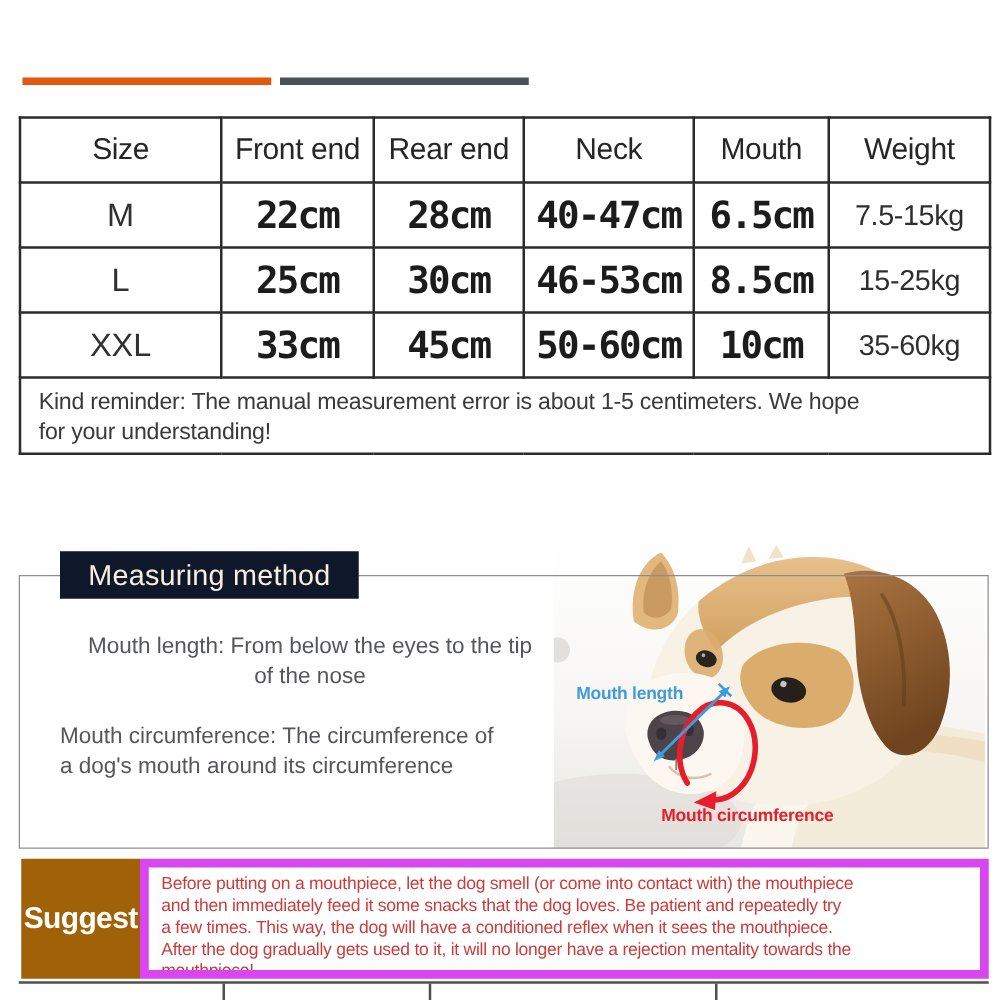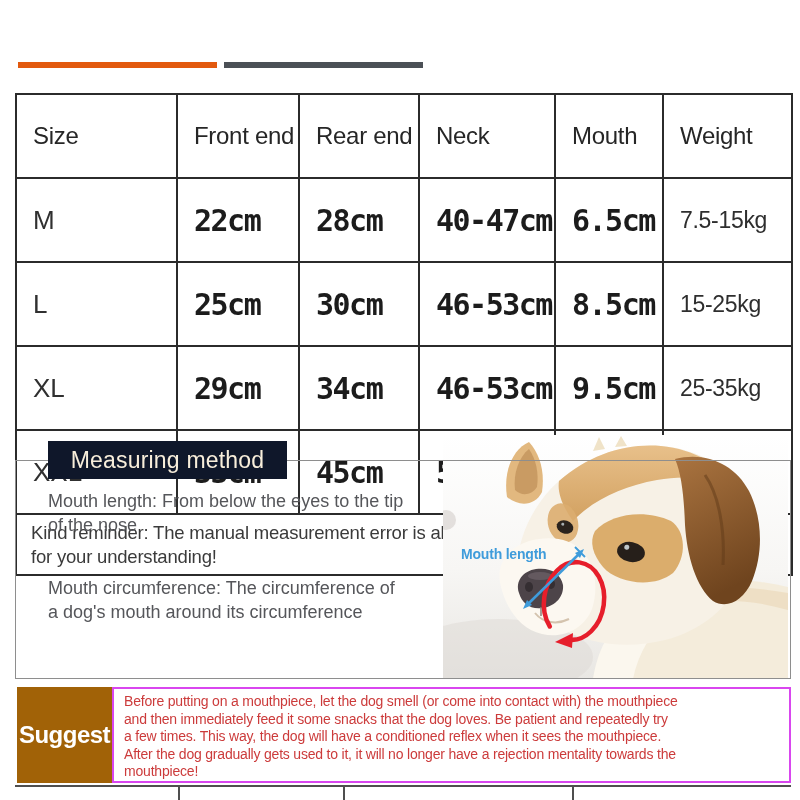--- a/index.html
+++ b/index.html
@@ -15,21 +15,21 @@
   .title-underline{position:absolute;left:18px;top:62px;width:405px;height:6px;}
   .title-underline .bar{position:absolute;top:0;height:6px;display:block;}
   .bar.orange{left:0;width:199px;background:#e2590e;}
   .bar.slate{left:206px;width:199px;background:#4b5056;}
   
   table.size-table{
     position:absolute;left:15px;top:93px;width:776px;
     border-collapse:collapse;table-layout:fixed;
   }
   .size-table th,.size-table td{
-    border:2px solid #2b2b2b;text-align:left;vertical-align:middle;padding:16px;
+    border:2px solid #2b2b2b;text-align:center;vertical-align:middle;padding:0;
     overflow:hidden;white-space:nowrap;
   }
   .size-table thead th{height:50px;font-size:24px;font-weight:normal;color:#262626;letter-spacing:-0.3px;}
   .size-table tbody tr.data-row td{height:50px;}
   td.size-cell{font-size:26px;color:#303030;}
   td.mono{
     font-family:"DejaVu Sans Mono", monospace;font-weight:bold;
     font-size:30px;letter-spacing:-1.5px;color:#1c1c1c;
   }
   td.weight-cell{font-size:23px;color:#2e2e2e;letter-spacing:-0.3px;}
@@ -44,36 +44,36 @@
   }
   .method-label{
     position:absolute;left:48px;top:441px;width:239px;height:38px;z-index:3;
     background:#0f172a;color:#f8eedb;font-size:23px;letter-spacing:0.2px;
     display:flex;align-items:center;justify-content:center;
   }
   .measuring-para{
     position:absolute;left:48px;width:400px;margin:0;z-index:3;
     font-size:18px;line-height:1.33;color:#55565a;white-space:pre-line;
   }
-  .para-1{top:490px;}
+  .para-1{top:505px;text-align:center;}
   .para-2{top:577px;}
   
   .photo{position:absolute;left:443px;top:435px;width:345px;height:244px;z-index:1;}
   .annotation{position:absolute;z-index:4;font-size:14px;font-weight:bold;letter-spacing:-0.2px;}
   .annotation.blue{left:461px;top:546px;color:#3f9cdb;}
   .annotation.red{left:529px;top:644px;color:#e61e2b;}
   
   .suggest-label{
     position:absolute;left:17px;top:687px;width:95px;height:96px;z-index:2;
     background:#a16207;color:#ffffff;font-size:24px;font-weight:bold;letter-spacing:-0.5px;
     display:flex;align-items:center;justify-content:center;
   }
   .suggest-text{
     position:absolute;left:112px;top:687px;width:679px;height:96px;z-index:2;
-    box-sizing:border-box;border:2px solid #d946ef;background:#ffffff;
+    box-sizing:border-box;border:7px solid #d946ef;background:#ffffff;
     color:#cc3b3b;font-size:14px;letter-spacing:-0.2px;line-height:17.6px;
     padding:4px 10px;white-space:pre-line;overflow:hidden;
   }
   
   .bottom-line{position:absolute;left:15px;top:785px;width:776px;height:0;border-top:2px solid #4f4f4f;}
   .bottom-tick{position:absolute;top:787px;width:2px;height:13px;background:#4f4f4f;}
   .tick-1{left:178px;} .tick-2{left:343px;} .tick-3{left:572px;}
 </style>
 </head>
 <body>
@@ -113,28 +113,20 @@
         <td class="mono">6.5cm</td>
         <td class="weight-cell">7.5-15kg</td>
       </tr>
       <tr class="data-row">
         <td class="size-cell">L</td>
         <td class="mono">25cm</td>
         <td class="mono">30cm</td>
         <td class="mono">46-53cm</td>
         <td class="mono">8.5cm</td>
         <td class="weight-cell">15-25kg</td>
-      </tr>
-      <tr class="data-row">
-        <td class="size-cell">XL</td>
-        <td class="mono">29cm</td>
-        <td class="mono">34cm</td>
-        <td class="mono">46-53cm</td>
-        <td class="mono">9.5cm</td>
-        <td class="weight-cell">25-35kg</td>
       </tr>
       <tr class="data-row">
         <td class="size-cell">XXL</td>
         <td class="mono">33cm</td>
         <td class="mono">45cm</td>
         <td class="mono">50-60cm</td>
         <td class="mono">10cm</td>
         <td class="weight-cell">35-60kg</td>
       </tr>
       <tr>
@@ -215,20 +207,21 @@
   </div>
 
   <div class="measuring-box"></div>
   <div class="method-label">Measuring method</div>
   <p class="measuring-para para-1">Mouth length: From below the eyes to the tip
 of the nose</p>
   <p class="measuring-para para-2">Mouth circumference: The circumference of
 a dog's mouth around its circumference</p>
 
   <div class="annotation blue">Mouth length</div>
+  <div class="annotation red">Mouth circumference</div>
 
   <div class="suggest-label">Suggest</div>
   <div class="suggest-text">Before putting on a mouthpiece, let the dog smell (or come into contact with) the mouthpiece
 and then immediately feed it some snacks that the dog loves. Be patient and repeatedly try
 a few times. This way, the dog will have a conditioned reflex when it sees the mouthpiece.
 After the dog gradually gets used to it, it will no longer have a rejection mentality towards the
 mouthpiece!</div>
 
   <div class="bottom-line"></div>
   <div class="bottom-tick tick-1"></div>

